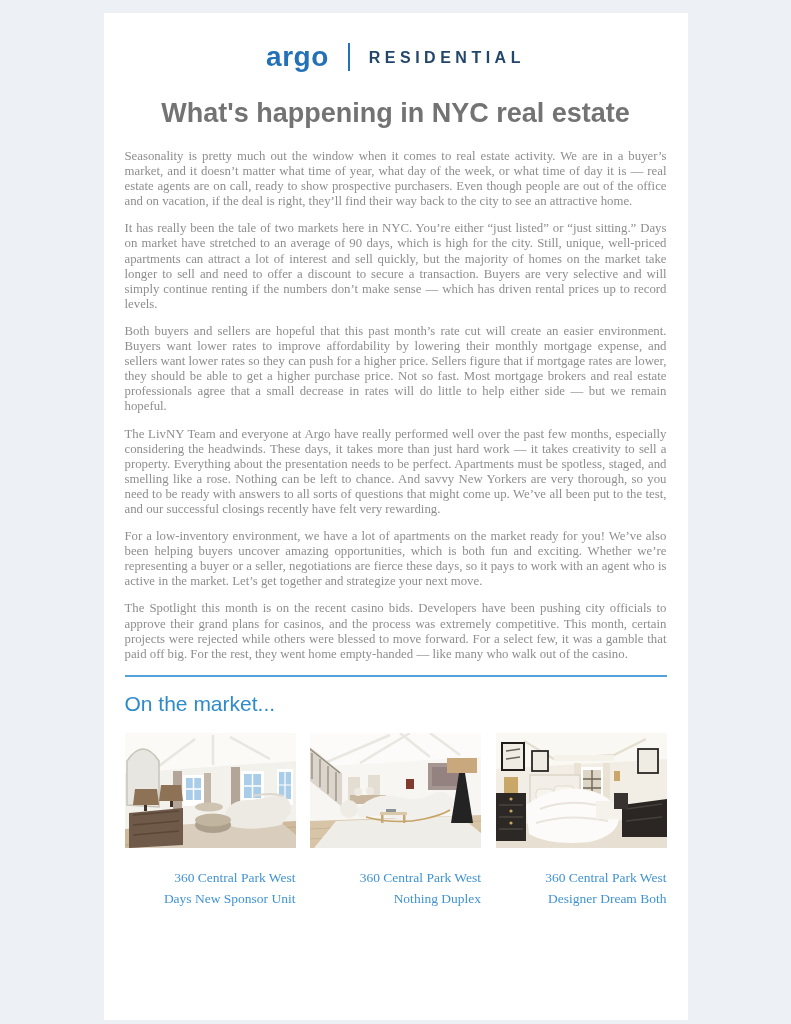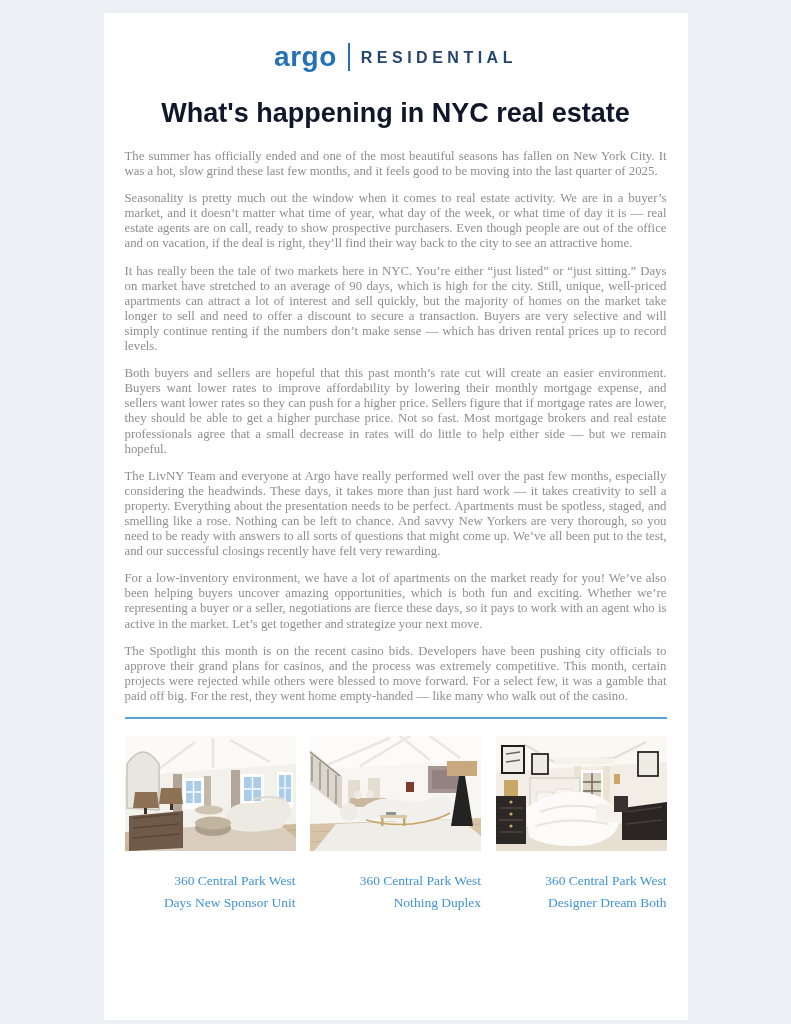--- a/index.html
+++ b/index.html
@@ -17,21 +17,21 @@
     margin: 13px auto 0;
     background: #ffffff;
     box-sizing: border-box;
     padding: 26px 21px 14px;
   }
   
   .logo-row {
     display: flex;
     justify-content: center;
     align-items: center;
-    gap: 11px;
+    gap: 19px;
     height: 32px;
     margin-top: 2px;
     text-decoration: none;
     cursor: pointer;
   }
   .logo-word {
     font-size: 28px;
     font-weight: bold;
     color: #2371b7;
     letter-spacing: 0.5px;
@@ -47,21 +47,21 @@
     font-size: 16px;
     font-weight: 600;
     letter-spacing: 4.5px;
     color: #24466b;
     padding-top: 2px;
   }
   
   .title {
     margin: 23px 0 0;
     text-align: center;
-    color: #0f172a;
+    color: #737373;
     font-size: 27px;
     font-weight: bold;
     line-height: 1.26;
   }
   
   .article {
     margin-top: 19px;
     font-family: "Liberation Serif", serif;
     font-size: 12.8px;
     line-height: 1.18;
@@ -120,31 +120,31 @@
     <span class="logo-word">ARGO</span>
     <span class="logo-divider"></span>
     <span class="logo-sub">RESIDENTIAL</span>
   </a>
 
   <h1 class="title">
     <span>What's happening in NYC real estate</span><br>
   </h1>
 
   <div class="article">
-    <p>The summer has officially ended and one of the most beautiful seasons has fallen on New York City. It was a hot, slow grind these last few months, and it feels good to be moving into the last quarter of 2025.</p>
     <p>Seasonality is pretty much out the window when it comes to real estate activity. We are in a buyer’s market, and it doesn’t matter what time of year, what day of the week, or what time of day it is — real estate agents are on call, ready to show prospective purchasers. Even though people are out of the office and on vacation, if the deal is right, they’ll find their way back to the city to see an attractive home.</p>
     <p>It has really been the tale of two markets here in NYC. You’re either “just listed” or “just sitting.” Days on market have stretched to an average of 90 days, which is high for the city. Still, unique, well-priced apartments can attract a lot of interest and sell quickly, but the majority of homes on the market take longer to sell and need to offer a discount to secure a transaction. Buyers are very selective and will simply continue renting if the numbers don’t make sense — which has driven rental prices up to record levels.</p>
     <p>Both buyers and sellers are hopeful that this past month’s rate cut will create an easier environment. Buyers want lower rates to improve affordability by lowering their monthly mortgage expense, and sellers want lower rates so they can push for a higher price. Sellers figure that if mortgage rates are lower, they should be able to get a higher purchase price. Not so fast. Most mortgage brokers and real estate professionals agree that a small decrease in rates will do little to help either side — but we remain hopeful.</p>
     <p>The LivNY Team and everyone at Argo have really performed well over the past few months, especially considering the headwinds. These days, it takes more than just hard work — it takes creativity to sell a property. Everything about the presentation needs to be perfect. Apartments must be spotless, staged, and smelling like a rose. Nothing can be left to chance. And savvy New Yorkers are very thorough, so you need to be ready with answers to all sorts of questions that might come up. We’ve all been put to the test, and our successful closings recently have felt very rewarding.</p>
     <p>For a low-inventory environment, we have a lot of apartments on the market ready for you! We’ve also been helping buyers uncover amazing opportunities, which is both fun and exciting. Whether we’re representing a buyer or a seller, negotiations are fierce these days, so it pays to work with an agent who is active in the market. Let’s get together and strategize your next move.</p>
     <p>The Spotlight this month is on the recent casino bids. Developers have been pushing city officials to approve their grand plans for casinos, and the process was extremely competitive. This month, certain projects were rejected while others were blessed to move forward. For a select few, it was a gamble that paid off big. For the rest, they went home empty-handed — like many who walk out of the casino.</p>
   </div>
 
   <hr class="divider">
 
+  <h2 class="market-heading">On the market...</h2>
 
   <div class="photos">
 
     <a class="photo">
       <svg viewBox="0 0 171 115" preserveAspectRatio="none">
         <rect x="0" y="0" width="171" height="115" fill="#f3f1ec"></rect>
         <polygon points="0,0 171,0 171,28 0,40" fill="#fbfaf7"></polygon>
         <path d="M30,36 L70,6 M145,26 L105,4 M88,32 L88,2" stroke="#e9e6df" stroke-width="2.5" fill="none"></path>
         <polygon points="0,96 171,88 171,115 0,115" fill="#cfb99c"></polygon>
         <path d="M10,104 L171,94 M0,112 L171,102" stroke="#c0a989" stroke-width="1" fill="none"></path>

